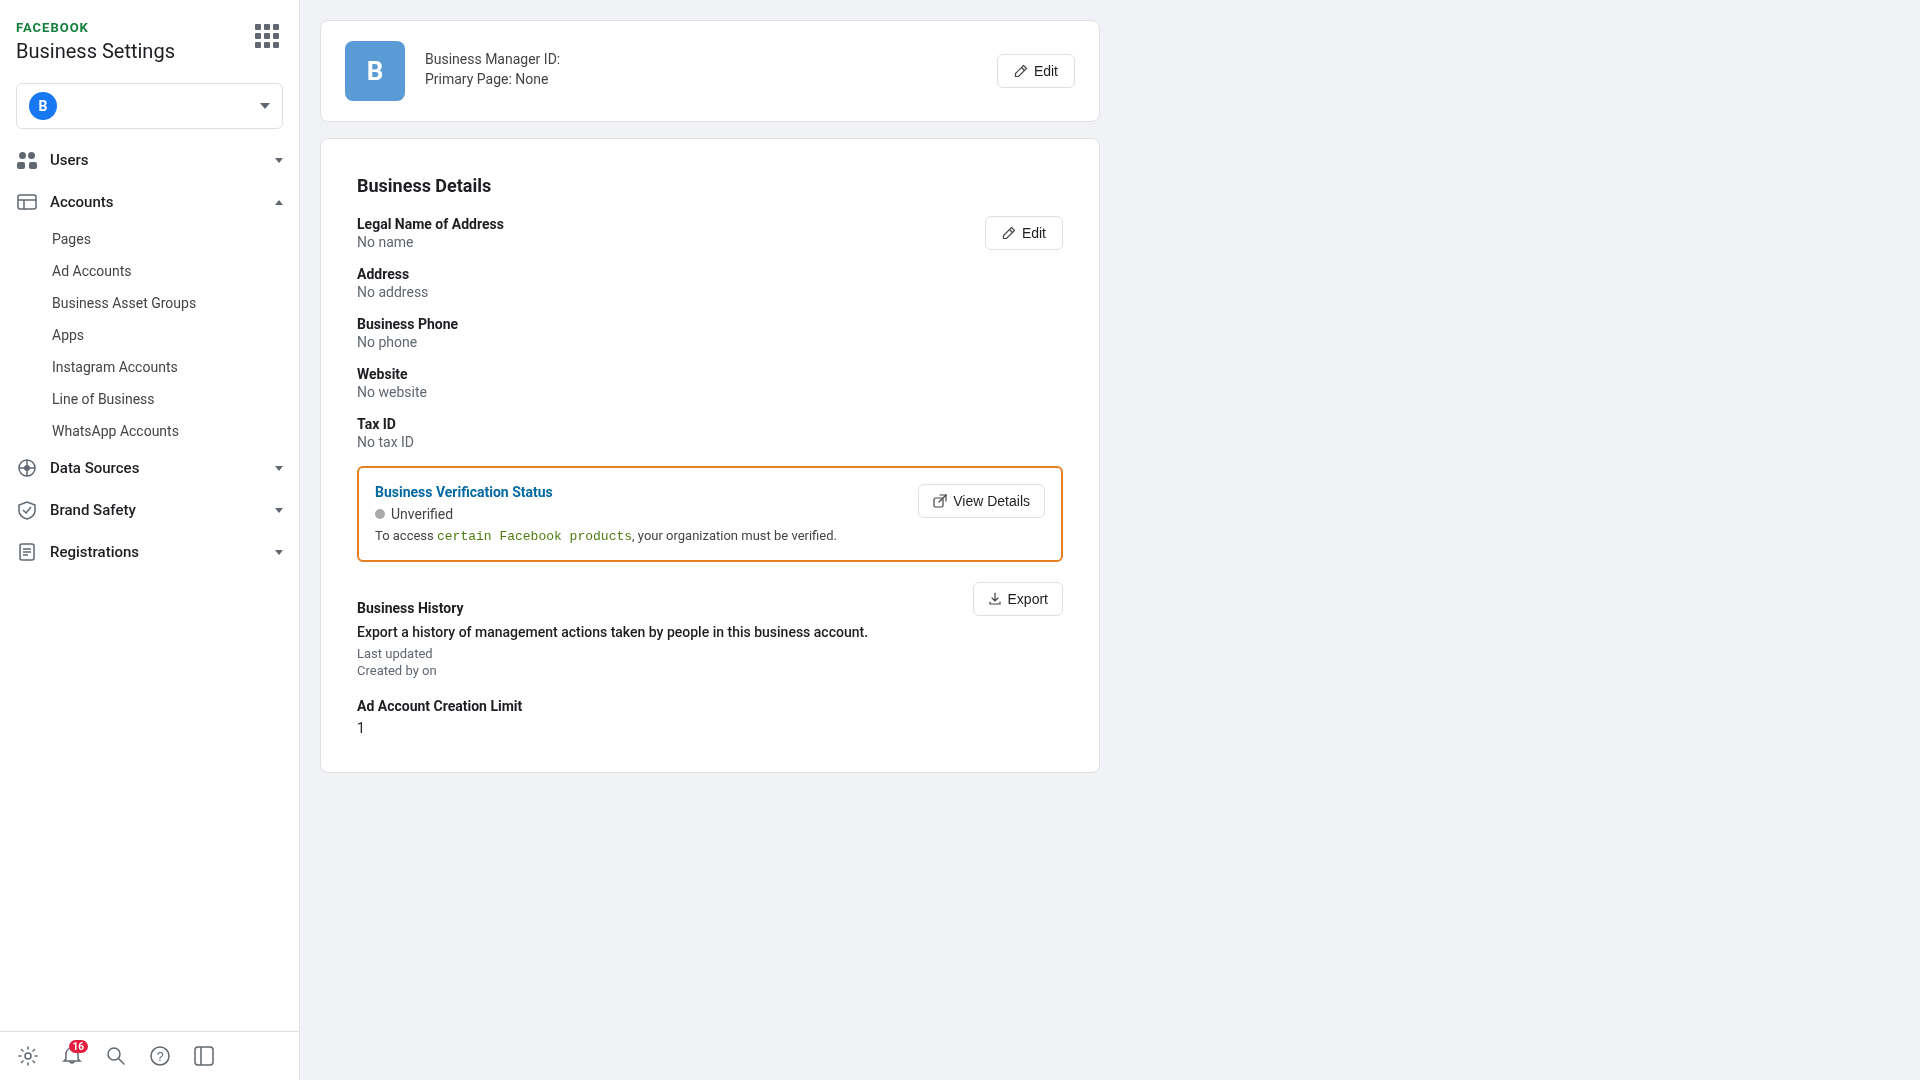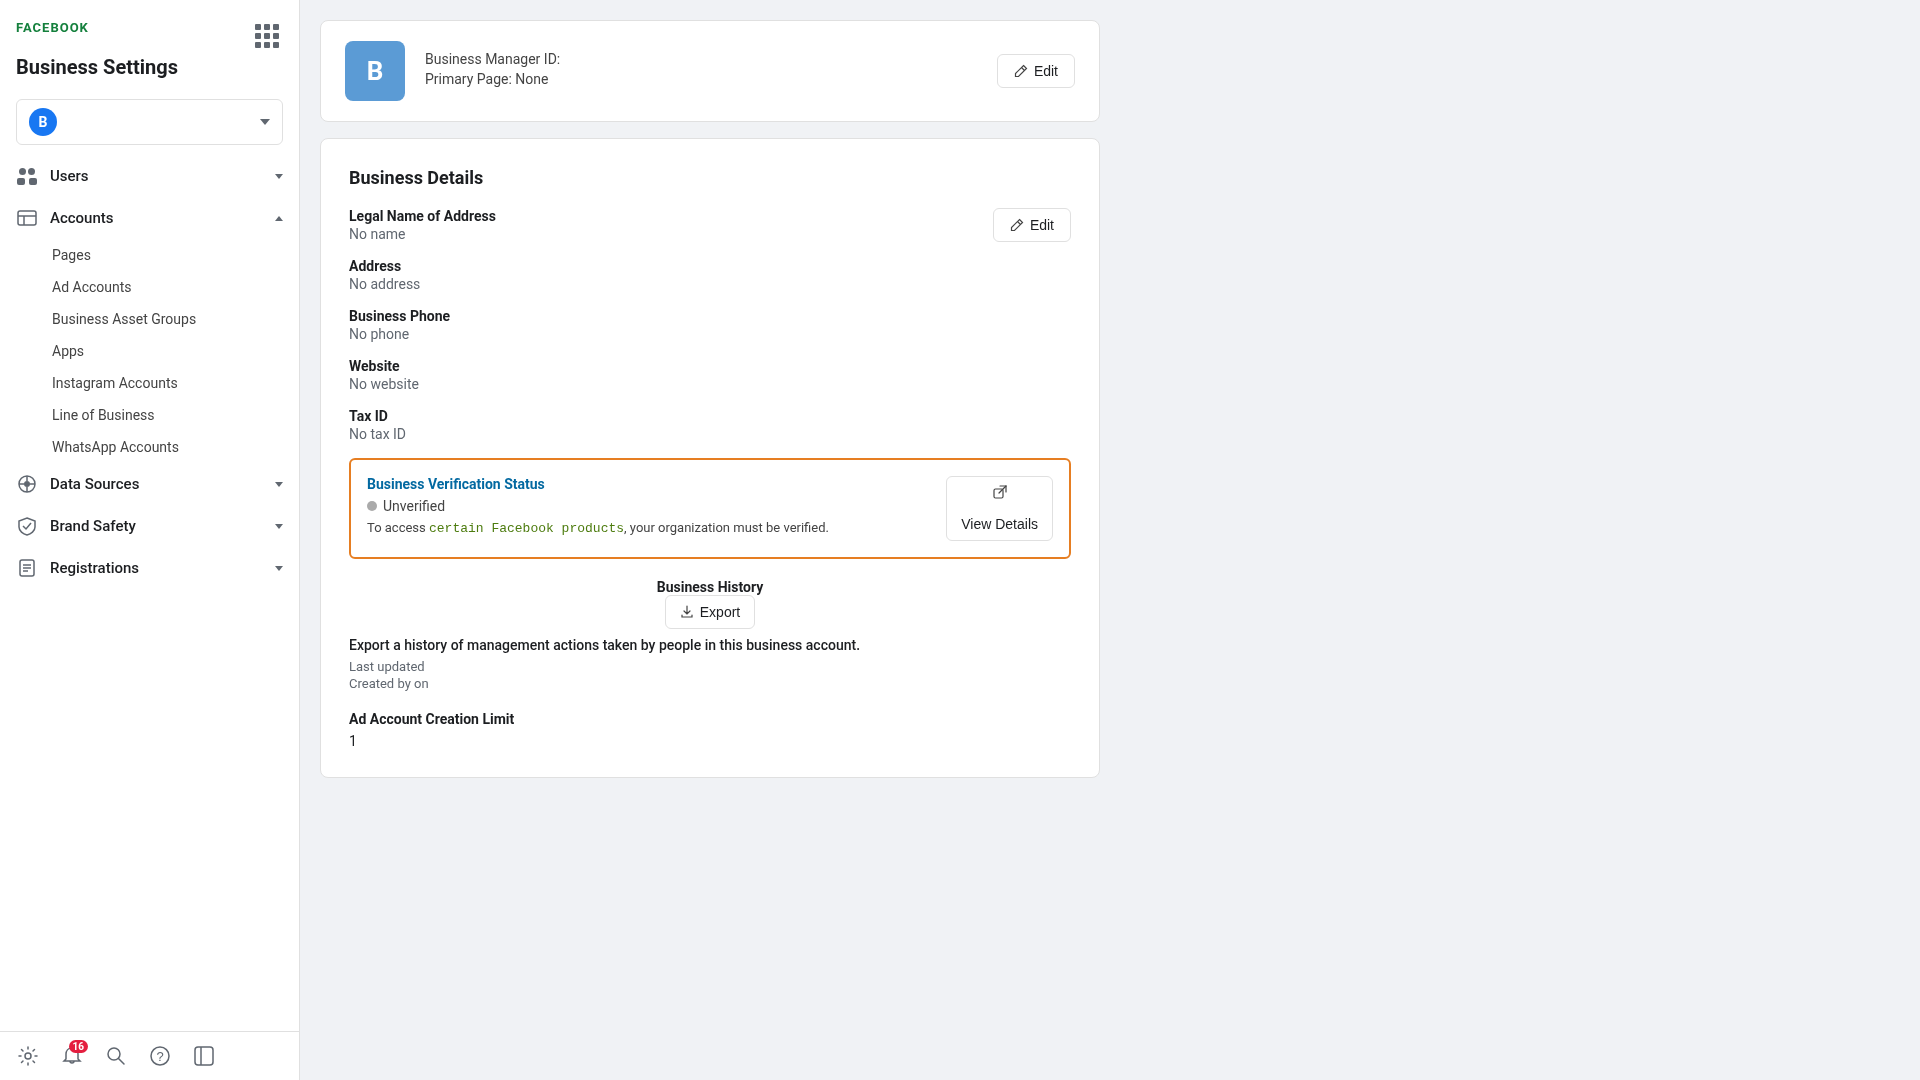--- a/index.html
+++ b/index.html
@@ -26,23 +26,23 @@
 
     .facebook-logo {
       color: #15803d;
       font-size: 13px;
       font-weight: 700;
       letter-spacing: 1px;
     }
 
     .business-settings-title {
       font-size: 20px;
-      font-weight: 700;
-      color: #1c1e21;
-      margin-top: 20px;
+      font-weight: 400;
+      color: #1c1e21;
+      margin-top: 4px;
     }
 
     .grid-icon {
       display: grid;
       grid-template-columns: repeat(3, 6px);
       gap: 3px;
       cursor: pointer;
       padding: 4px;
     }
 
@@ -208,21 +208,21 @@
       font-size: 14px;
       color: #1c1e21;
       font-weight: 500;
     }
 
     
     .business-details-card {
       background: #fff;
       border-radius: 8px;
       border: 1px solid #e0e0e0;
-      padding: 28px;
+      padding: 36px;
       max-width: 780px;
     }
 
     .card-title {
       font-size: 18px;
       font-weight: 700;
       color: #1c1e21;
       margin-bottom: 20px;
     }
 
@@ -282,36 +282,35 @@
     }
 
     .status-text { font-size: 14px; color: #444; }
 
     .verification-note { font-size: 13px; color: #444; }
     .verification-link { color: #4d7c0f; text-decoration: none; font-family: Liberation Mono, monospace; }
 
     .view-details-button {
       display: flex;
       align-items: center;
-      gap: 17px;
+      gap: 6px;
       padding: 8px 14px;
       border: 1px solid #e0e0e0;
       border-radius: 6px;
       background: #fff;
       cursor: pointer;
       font-size: 14px;
       color: #1c1e21;
       font-weight: 500;
       white-space: nowrap;
-      flex-direction: column;
     }
 
     
     .history-section { margin-bottom: 20px; }
-    .history-header { display: flex; justify-content: space-between; align-items: center; margin-bottom: 8px; flex-direction: column; }
+    .history-header { display: flex; justify-content: space-between; align-items: flex-end; margin-bottom: 8px; }
     .section-label { font-size: 14px; font-weight: 700; color: #1c1e21; }
 
     .export-button {
       display: flex;
       align-items: center;
       gap: 6px;
       padding: 8px 14px;
       border: 1px solid #e0e0e0;
       border-radius: 6px;
       background: #fff;

